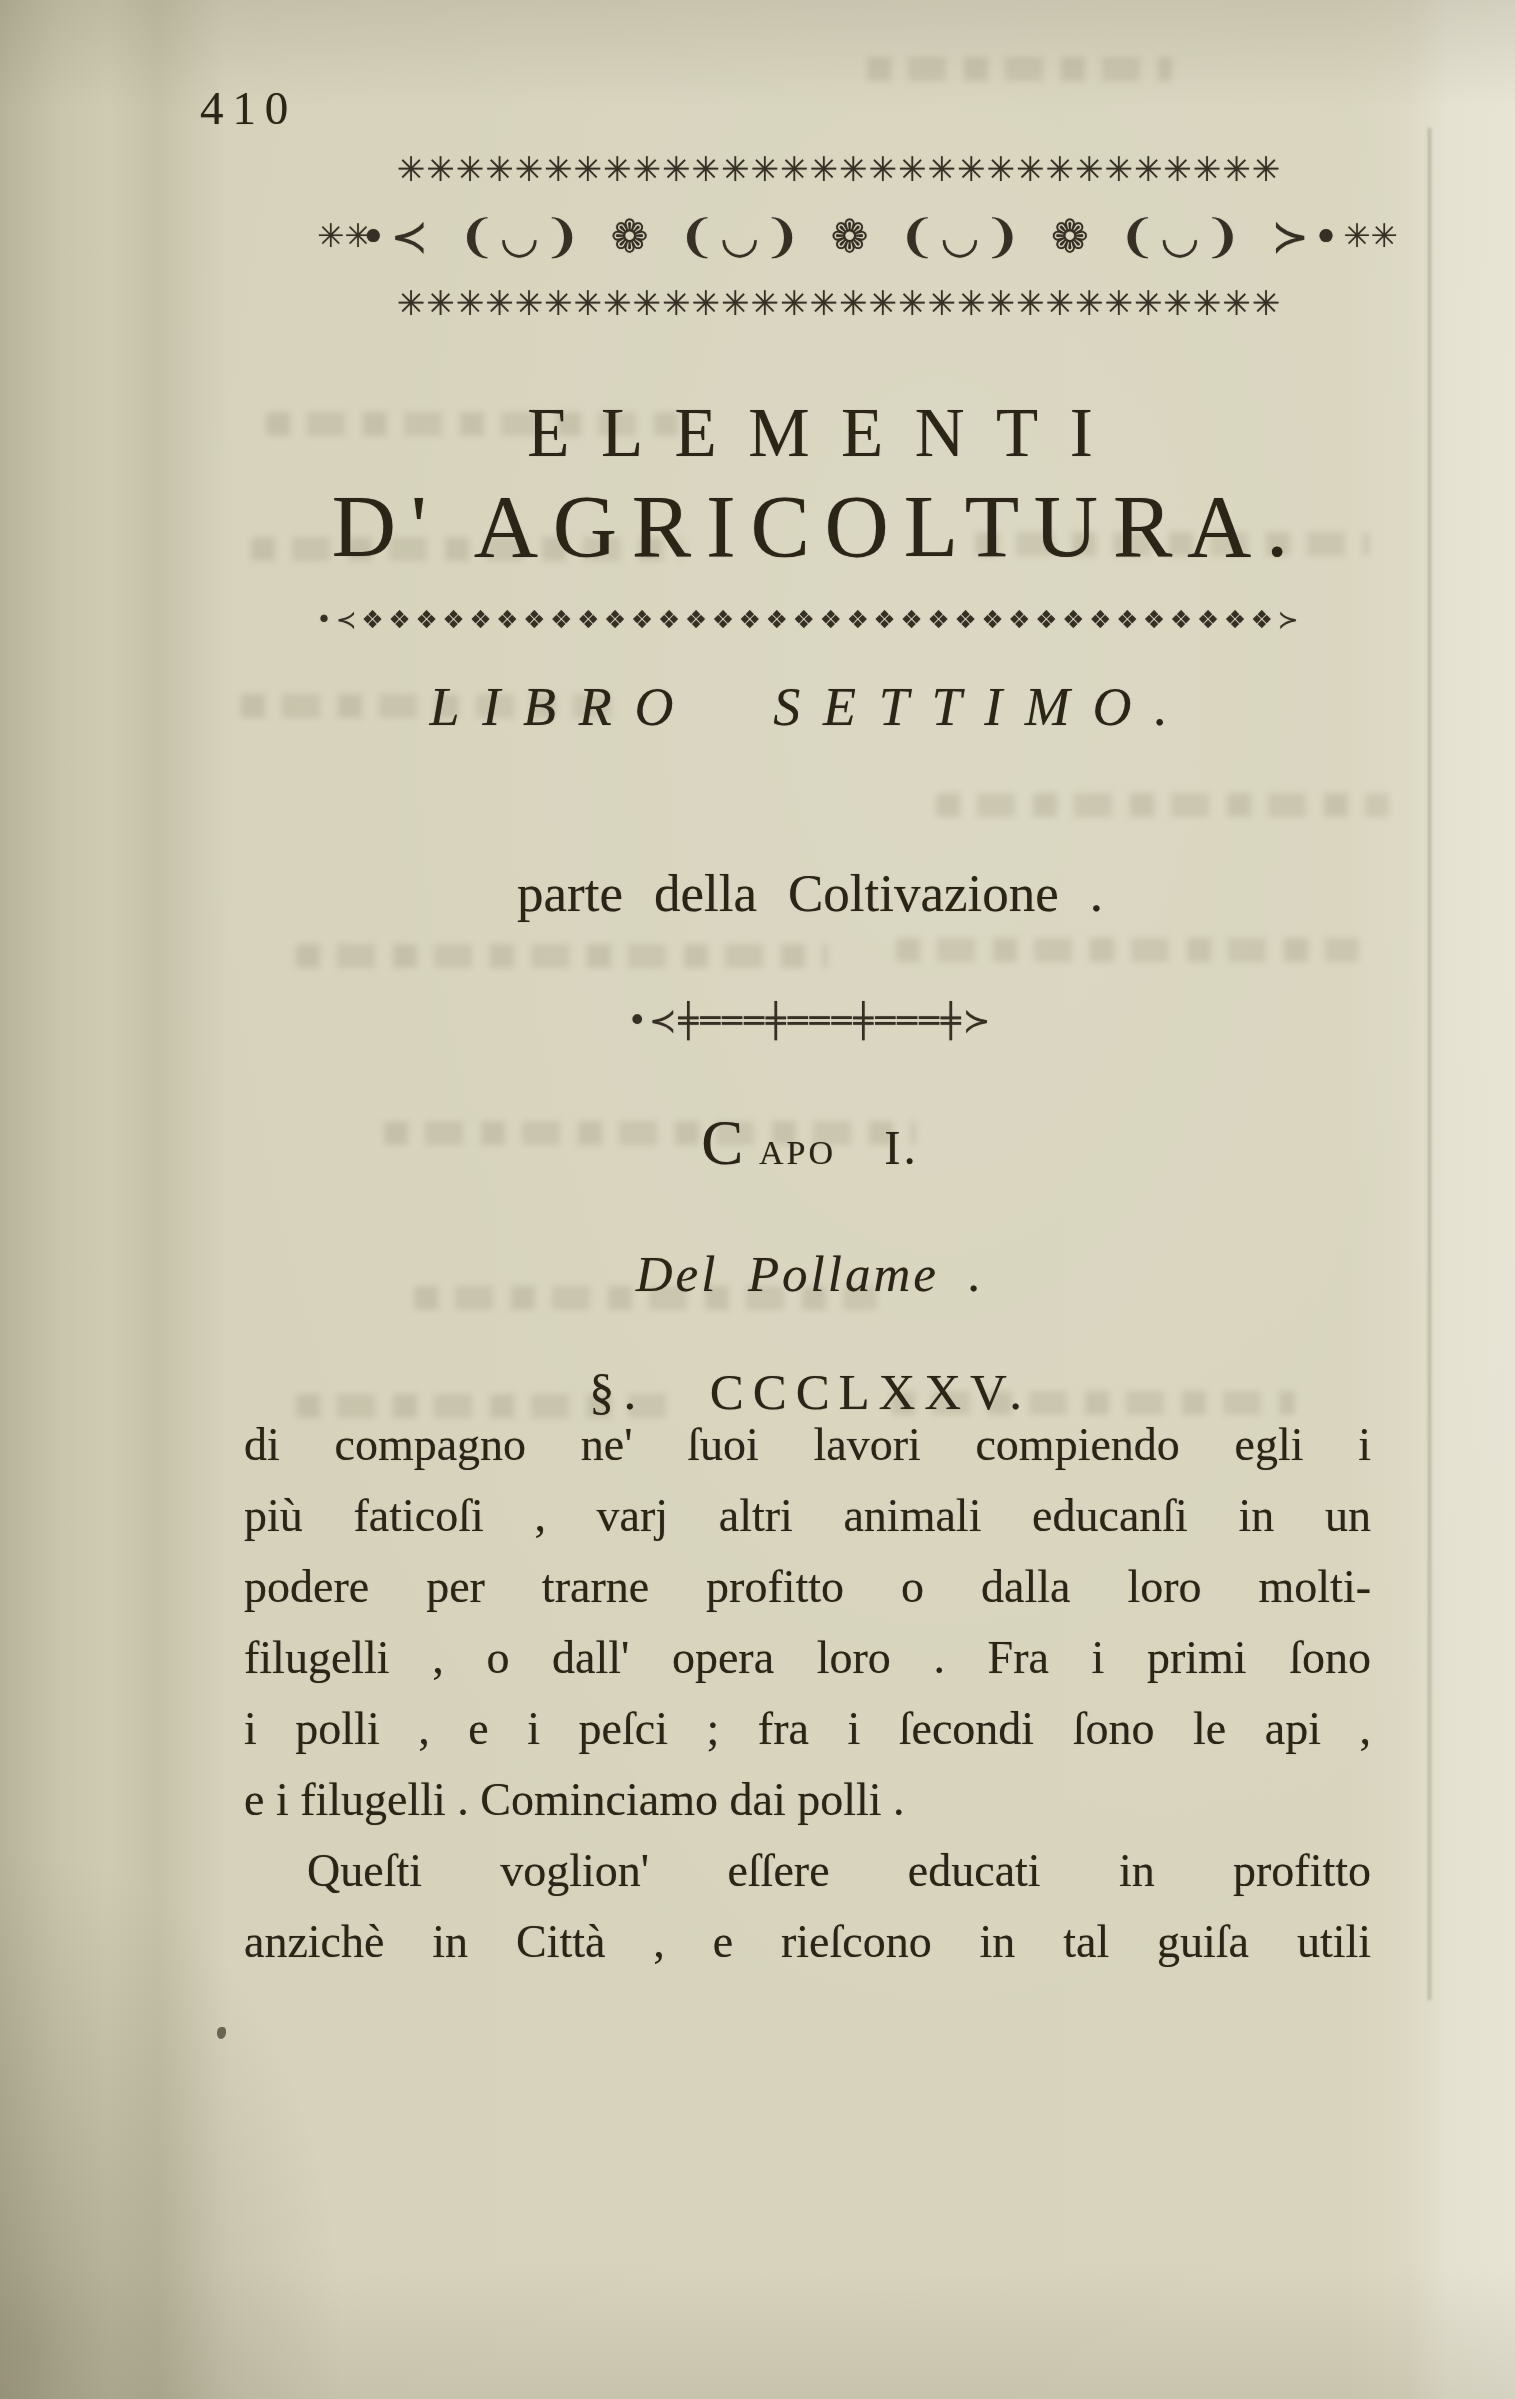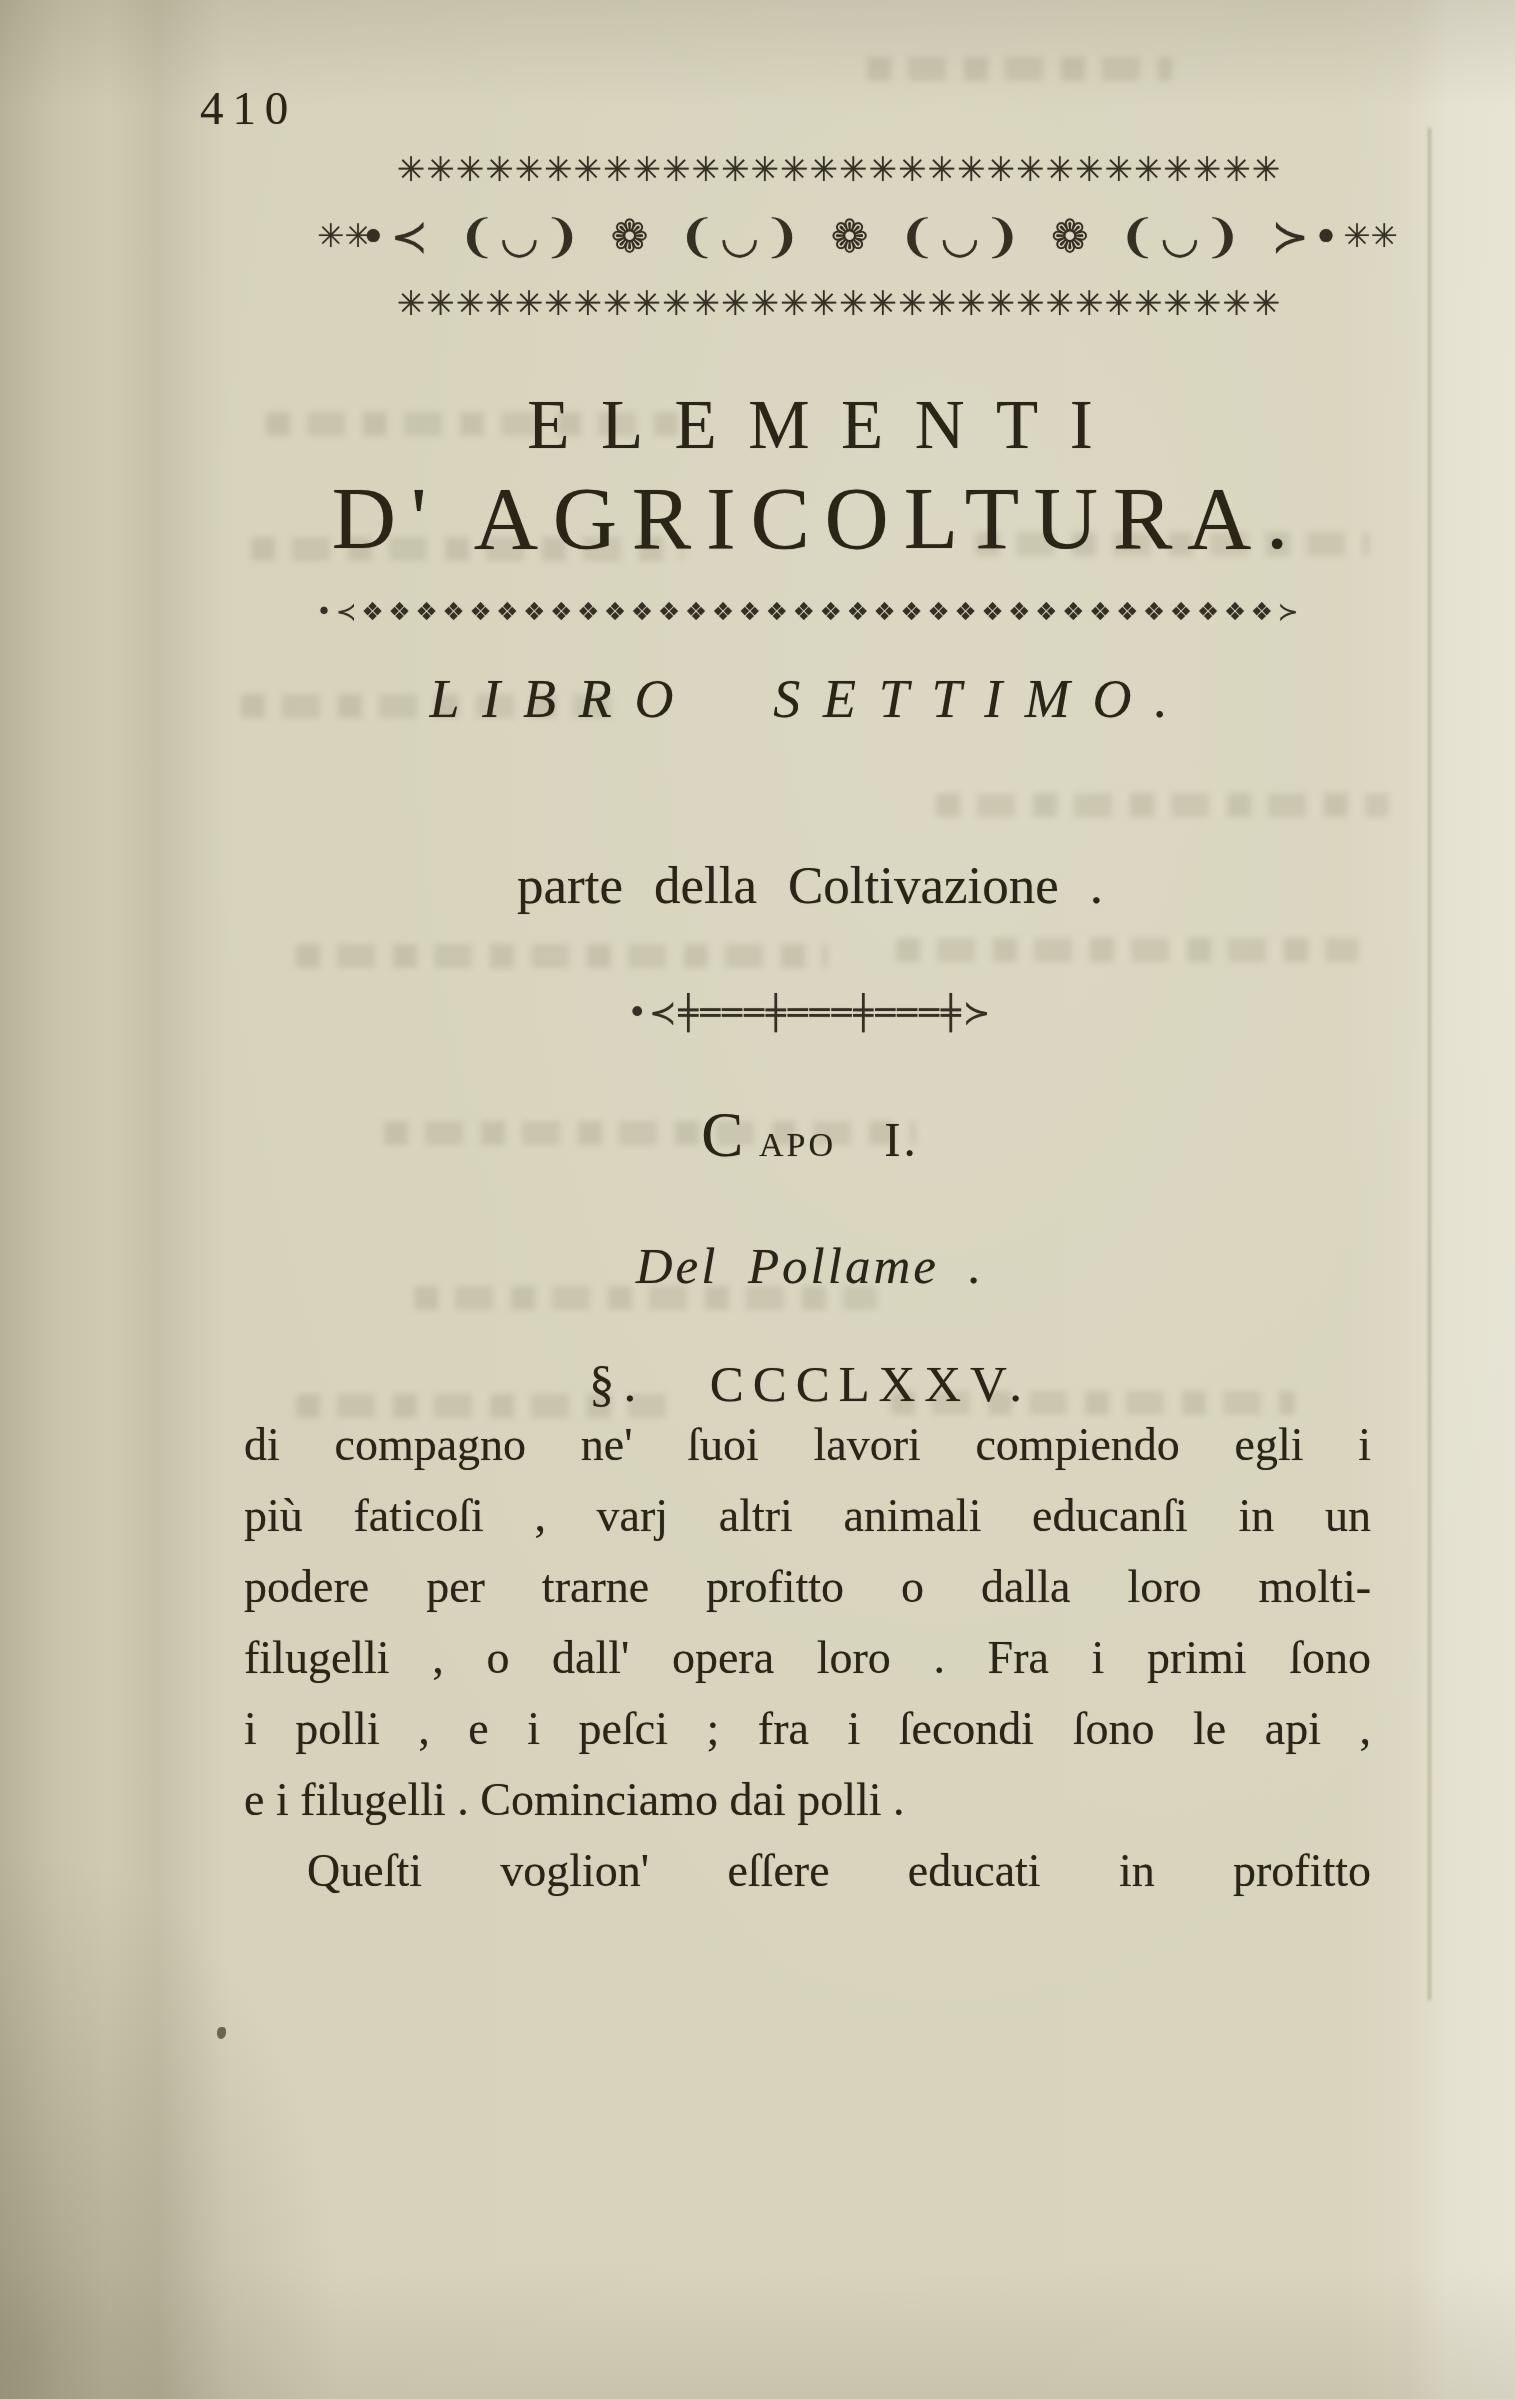--- a/index.html
+++ b/index.html
@@ -23,21 +23,21 @@
 
   
   .orn-box{position:absolute;left:317px;top:150px;width:1044px;text-align:center;}
   .orn-row{font-family:"DejaVu Sans",sans-serif;font-size:34px;line-height:39px;letter-spacing:1px;white-space:nowrap;overflow:hidden;}
   .orn-mid{display:flex;align-items:center;justify-content:space-between;height:91px;margin:2px 0;}
   .orn-side{font-family:"DejaVu Sans",sans-serif;font-size:32.5px;line-height:35px;width:43px;}
   .orn-medallions{font-family:"DejaVu Sans",sans-serif;font-size:45px;letter-spacing:3.9px;word-spacing:7.9px;white-space:nowrap;}
 
   .pagenum{position:absolute;left:200px;top:81px;font-size:47px;letter-spacing:8.9px;}
 
-  .col{position:absolute;left:246px;width:1128px;text-align:center;}
+  .col{position:absolute;left:246px;width:1128px;text-align:center;margin-top:8px;}
   .title1{top:386px;font-size:69px;letter-spacing:31.5px;text-indent:31.5px;}
   .title2{top:467px;font-size:89px;letter-spacing:14.8px;text-indent:14.8px;}
   .floral{top:597px;font-family:"DejaVu Sans",sans-serif;font-size:24.6px;letter-spacing:4.9px;white-space:nowrap;}
   .libro{top:668px;font-size:54px;font-style:italic;letter-spacing:22.7px;word-spacing:41px;}
   .intro1{top:776px;font-size:53px;text-align:justify;text-align-last:justify;left:296px;width:1076px;}
   .intro2{top:855px;font-size:53px;word-spacing:17.7px;}
   .rope{top:993px;font-family:"DejaVu Sans",sans-serif;font-size:33px;letter-spacing:2px;}
   .capo{top:1099px;font-size:49px;letter-spacing:15.8px;word-spacing:33px;}
   .capo .big{font-size:63px;}
   .capo .sc{font-variant:small-caps;}
@@ -101,16 +101,17 @@
   <div class="col section ink">§. CCCLXXV.</div>
 
   <div class="bodytext ink">
     <div class="jline">di compagno ne' ſuoi lavori compiendo egli i</div>
     <div class="jline">più faticoſi , varj altri animali educanſi in un</div>
     <div class="jline">podere per trarne profitto o dalla loro molti-</div>
     <div class="jline">filugelli , o dall' opera loro . Fra i primi ſono</div>
     <div class="jline">i polli , e i peſci ; fra i ſecondi ſono le api ,</div>
     <div class="bline">e i filugelli . Cominciamo dai polli .</div>
     <div class="jline indent">Queſti voglion' eſſere educati in profitto</div>
+    <div class="jline">anzichè in Città , e rieſcono in tal guiſa utili</div>
   </div>
 
 </div>
 
 
 </body></html>

